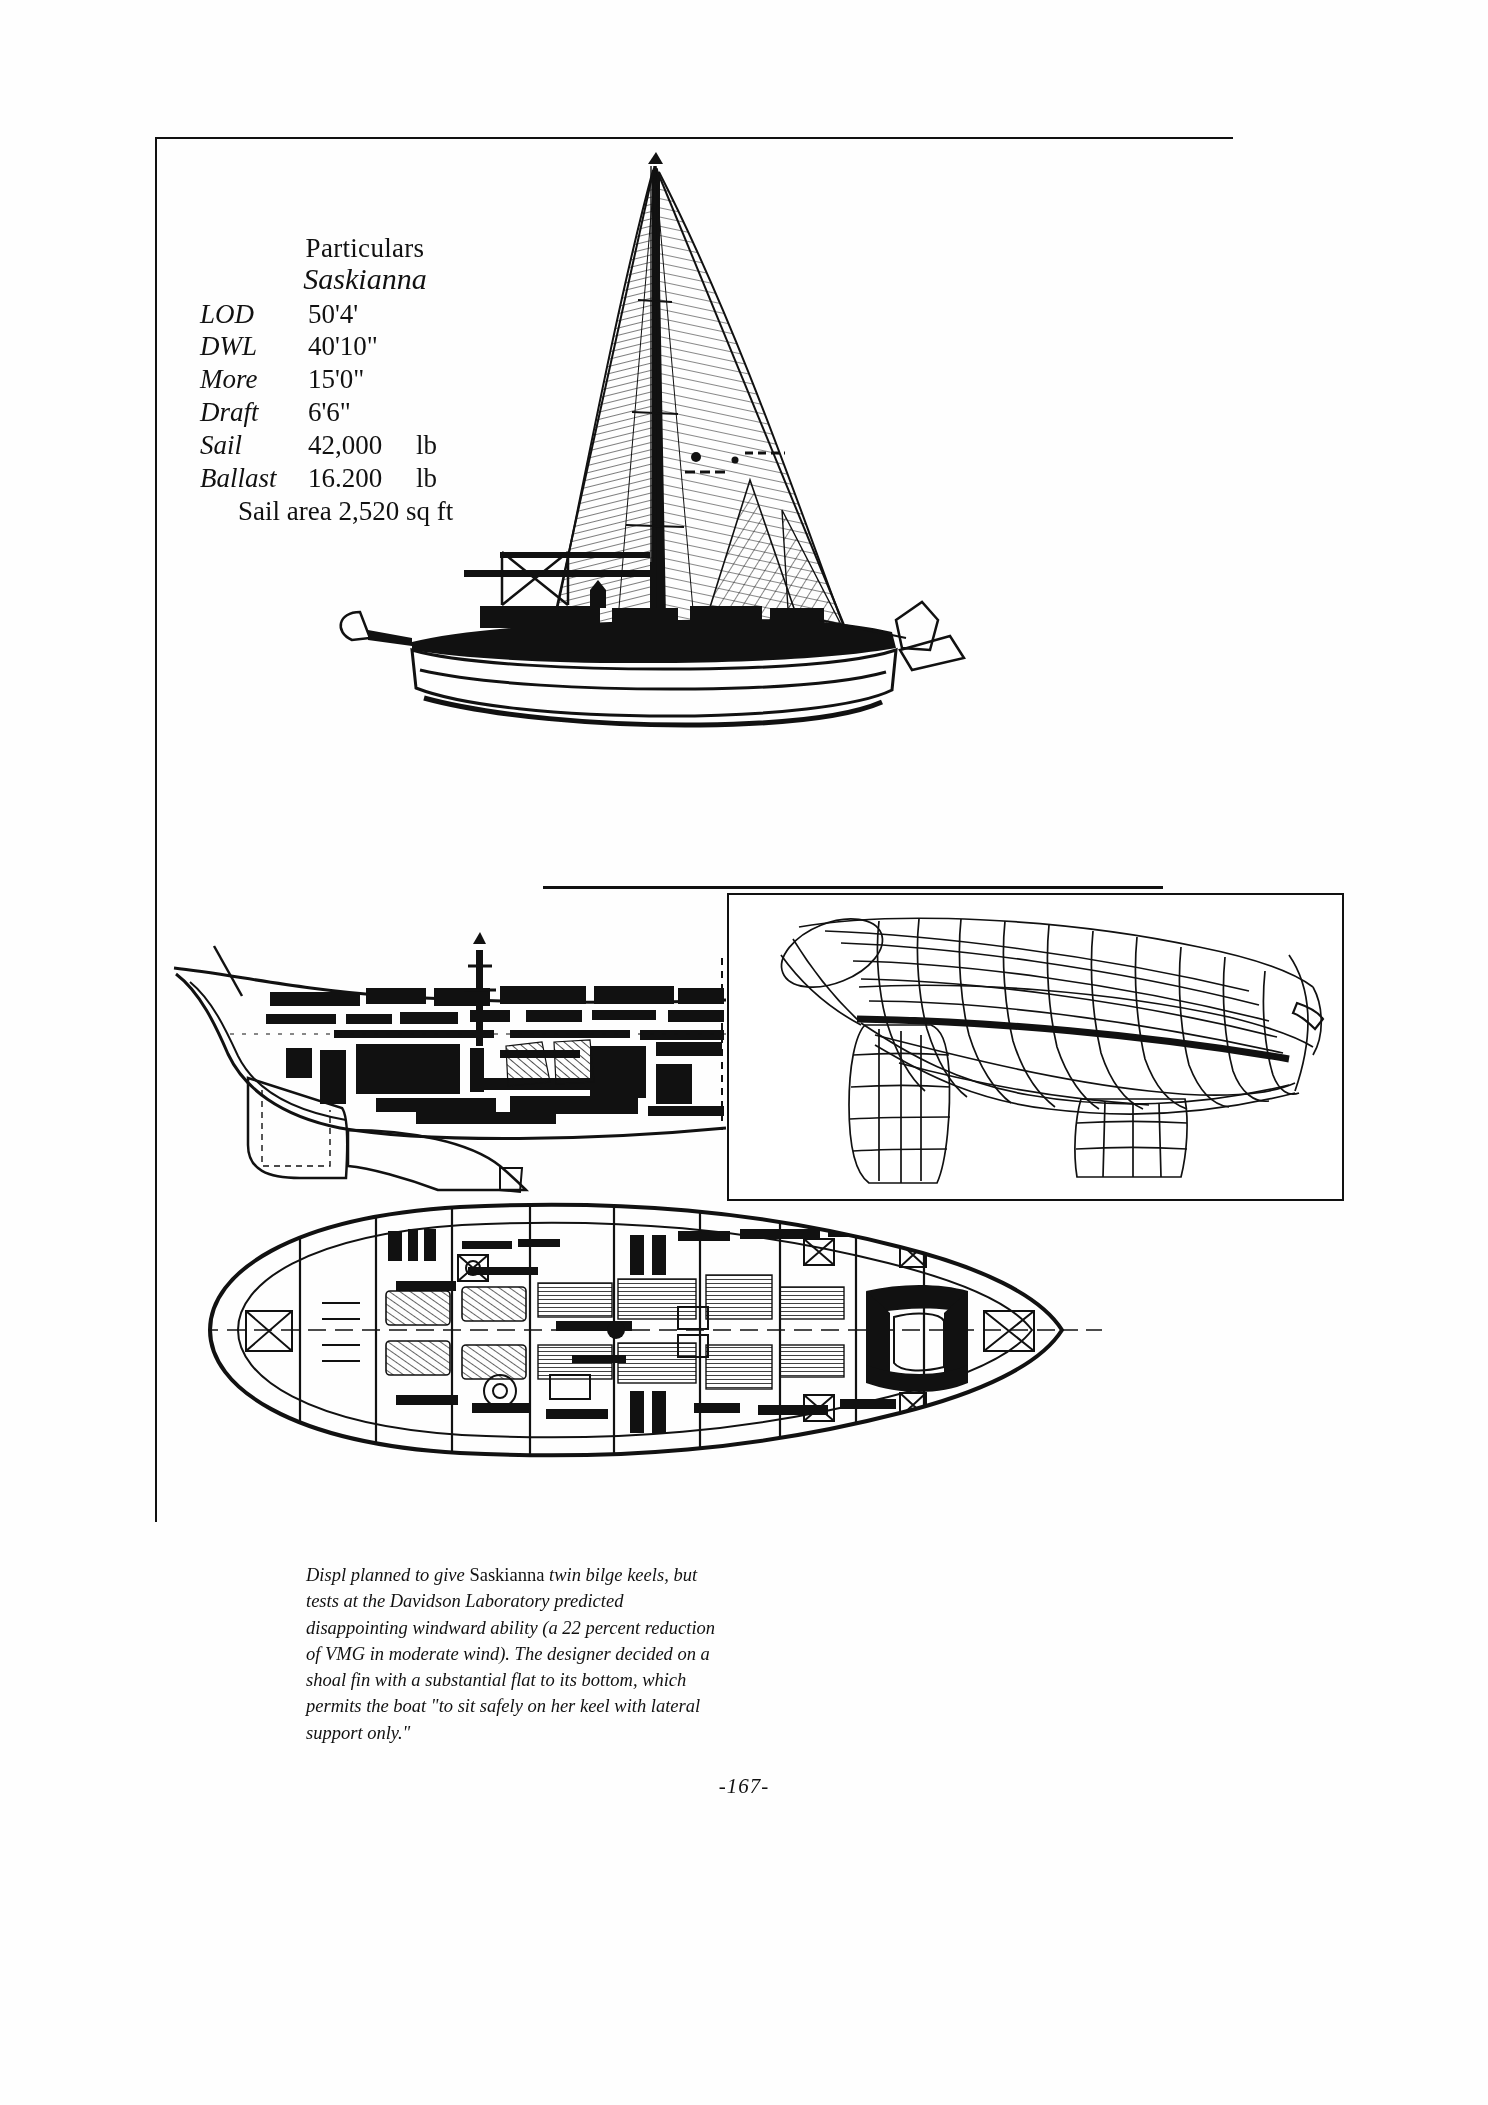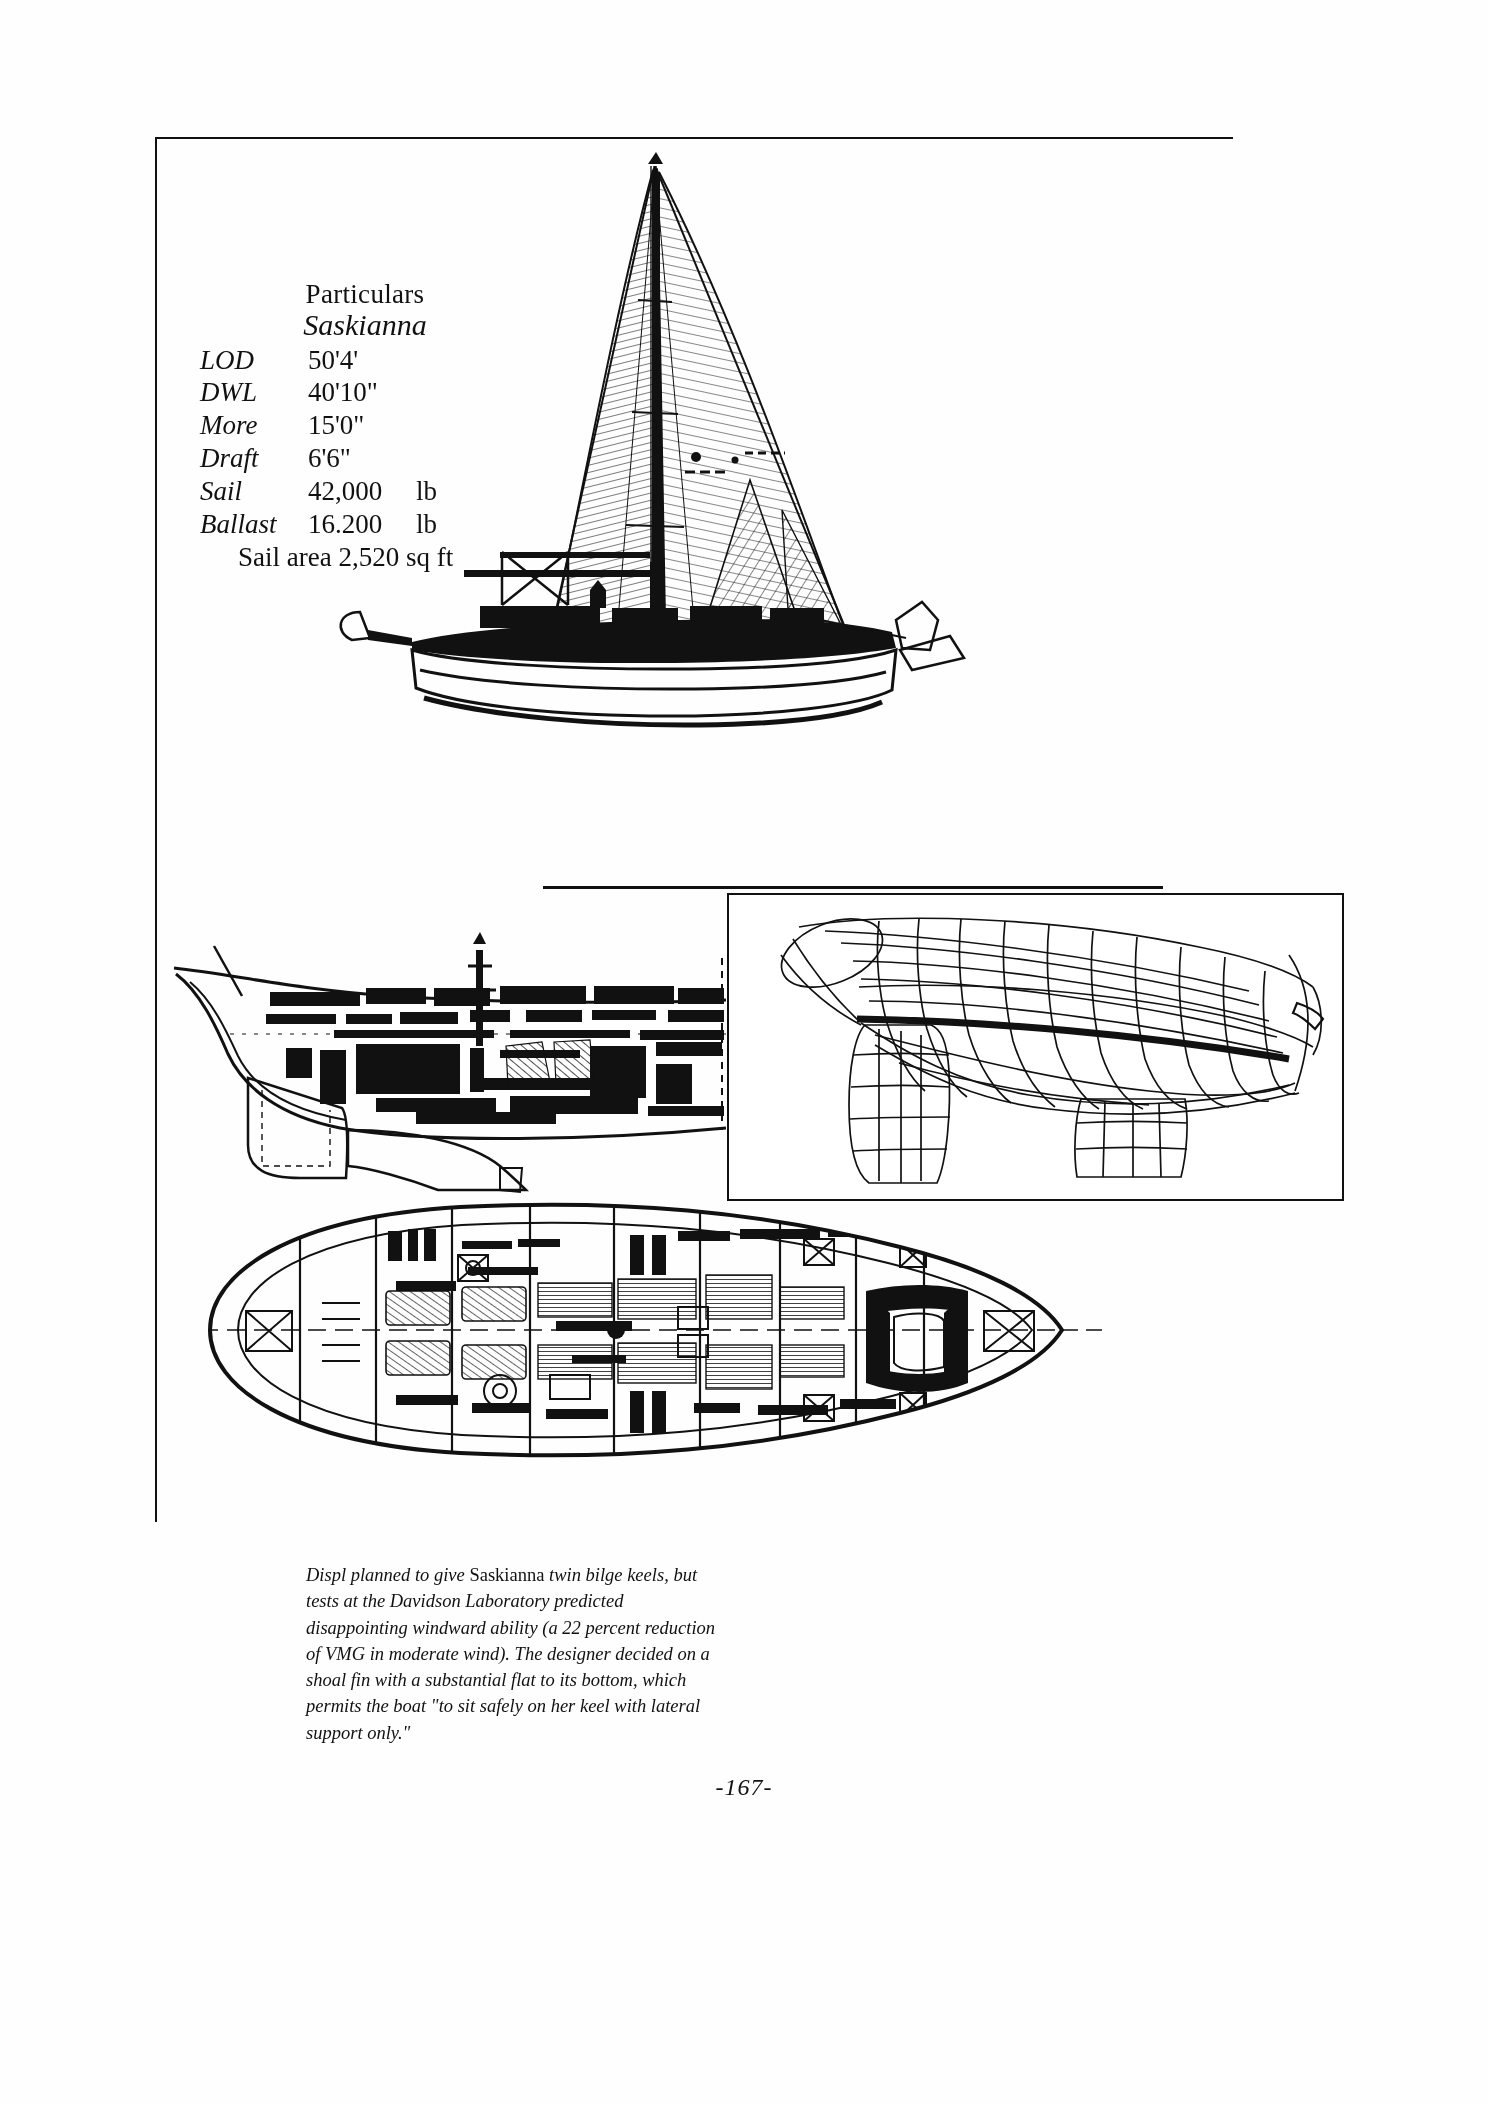--- a/index.html
+++ b/index.html
@@ -5,37 +5,37 @@
   html,body{margin:0;padding:0;background:#fff;}
   body{width:1488px;height:2105px;position:relative;overflow:hidden;
        font-family:"Liberation Serif",serif;color:#111;}
   .page{position:absolute;inset:0;background:#fefefe;}
 
   
   .edge-top{position:absolute;left:155px;top:137px;width:1078px;height:2px;background:#111;}
   .edge-left{position:absolute;left:155px;top:137px;width:2px;height:1385px;background:#111;}
 
   
-  .particulars{position:absolute;left:200px;top:232px;width:330px;font-size:27px;line-height:1.22;margin-top:46px;}
+  .particulars{position:absolute;left:200px;top:232px;width:330px;font-size:27px;line-height:1.22;}
   .p-title{text-align:center;letter-spacing:.3px;}
   .p-sub{text-align:center;font-style:italic;font-size:30px;margin-top:-4px;}
   .p-row{display:flex;}
   .p-lbl{width:108px;font-style:italic;}
   .p-val{width:108px;}
   .p-unit{width:60px;}
   .p-sail{margin-left:38px;white-space:nowrap;}
 
   
   .cap{position:absolute;font-style:italic;font-size:17.5px;line-height:1.32;}
   .cap-left{left:222px;top:806px;width:270px;}
   .cap-left .roman{font-style:normal;}
   .cap-bottom{left:306px;top:1562px;width:420px;font-size:18.5px;line-height:1.42;}
   .cap-bottom .roman{font-style:normal;}
   .folio{position:absolute;left:0;top:1774px;width:1488px;text-align:center;
-         font-style:italic;font-size:24px;letter-spacing:1px;}
+         font-style:italic;font-size:21px;letter-spacing:1px;}
 
   
   .fig{position:absolute;}
   .fig svg{display:block;overflow:visible;}
   .linesbox{position:absolute;left:727px;top:893px;width:613px;height:304px;
             border:2px solid #111;background:#fff;}
   .waterline{position:absolute;left:543px;top:886px;width:620px;height:3px;background:#111;}
 </style>
 </head>
 <body>

